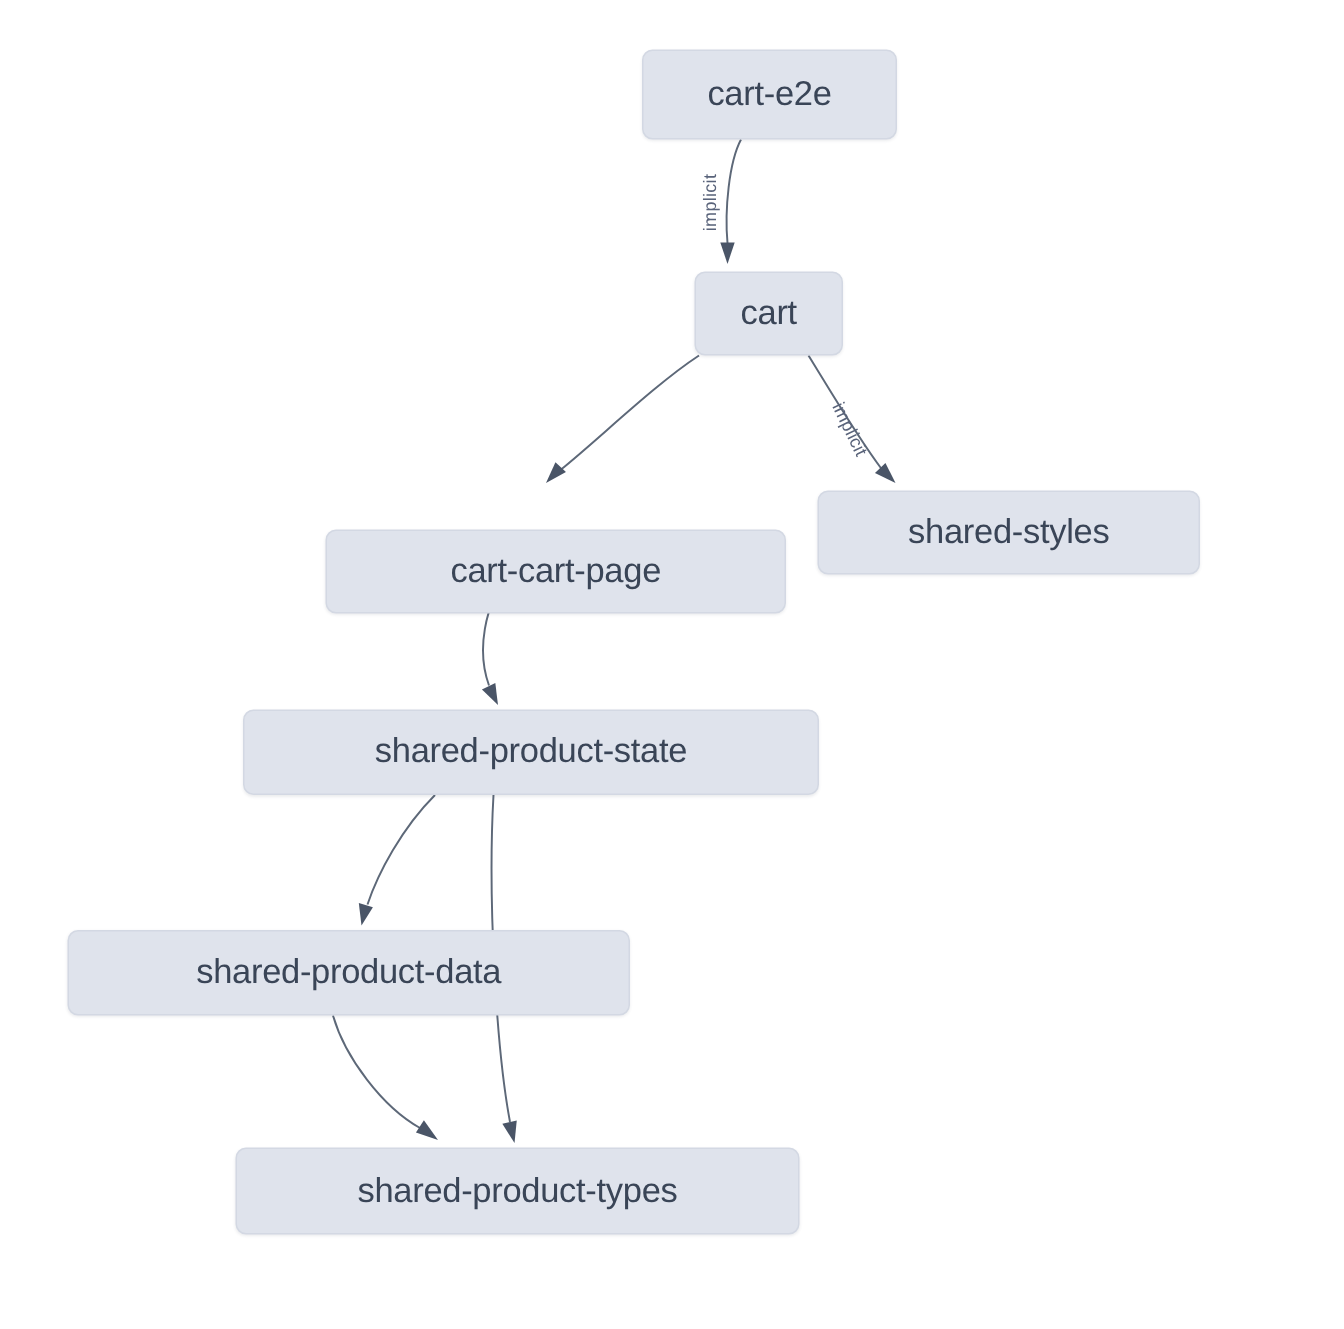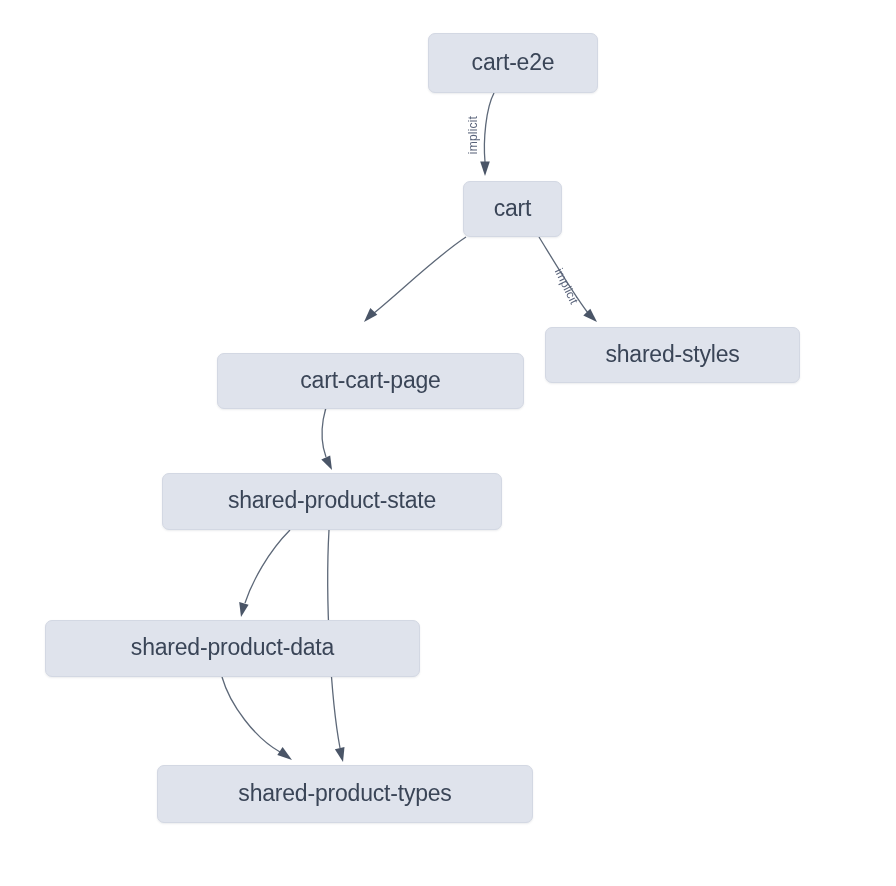--- a/index.html
+++ b/index.html
@@ -112,21 +112,21 @@
       </div>
       <div class="node" style="left: 463px; top: 181px; width: 99px; height: 56px; text-align: center;">
         <span class="node-label">cart</span>
       </div>
       <div class="node" style="left: 217px; top: 327px; width: 307px; height: 56px; margin-top: 26px;">
         <span class="node-label">cart-cart-page</span>
       </div>
       <div class="node" style="left: 545px; top: 327px; width: 255px; height: 56px; text-align: center;">
         <span class="node-label">shared-styles</span>
       </div>
-      <div class="node" style="left: 162px; top: 473px; width: 340px; height: 57px;">
+      <div class="node" style="left: 162px; top: 473px; width: 384px; height: 57px;">
         <span class="node-label">shared-product-state</span>
       </div>
       <div class="node" style="left: 45px; top: 620px; width: 375px; height: 57px;">
         <span class="node-label">shared-product-data</span>
       </div>
       <div class="node" style="left: 157px; top: 765px; width: 376px; height: 58px;">
         <span class="node-label">shared-product-types</span>
       </div>
     </div>
 

